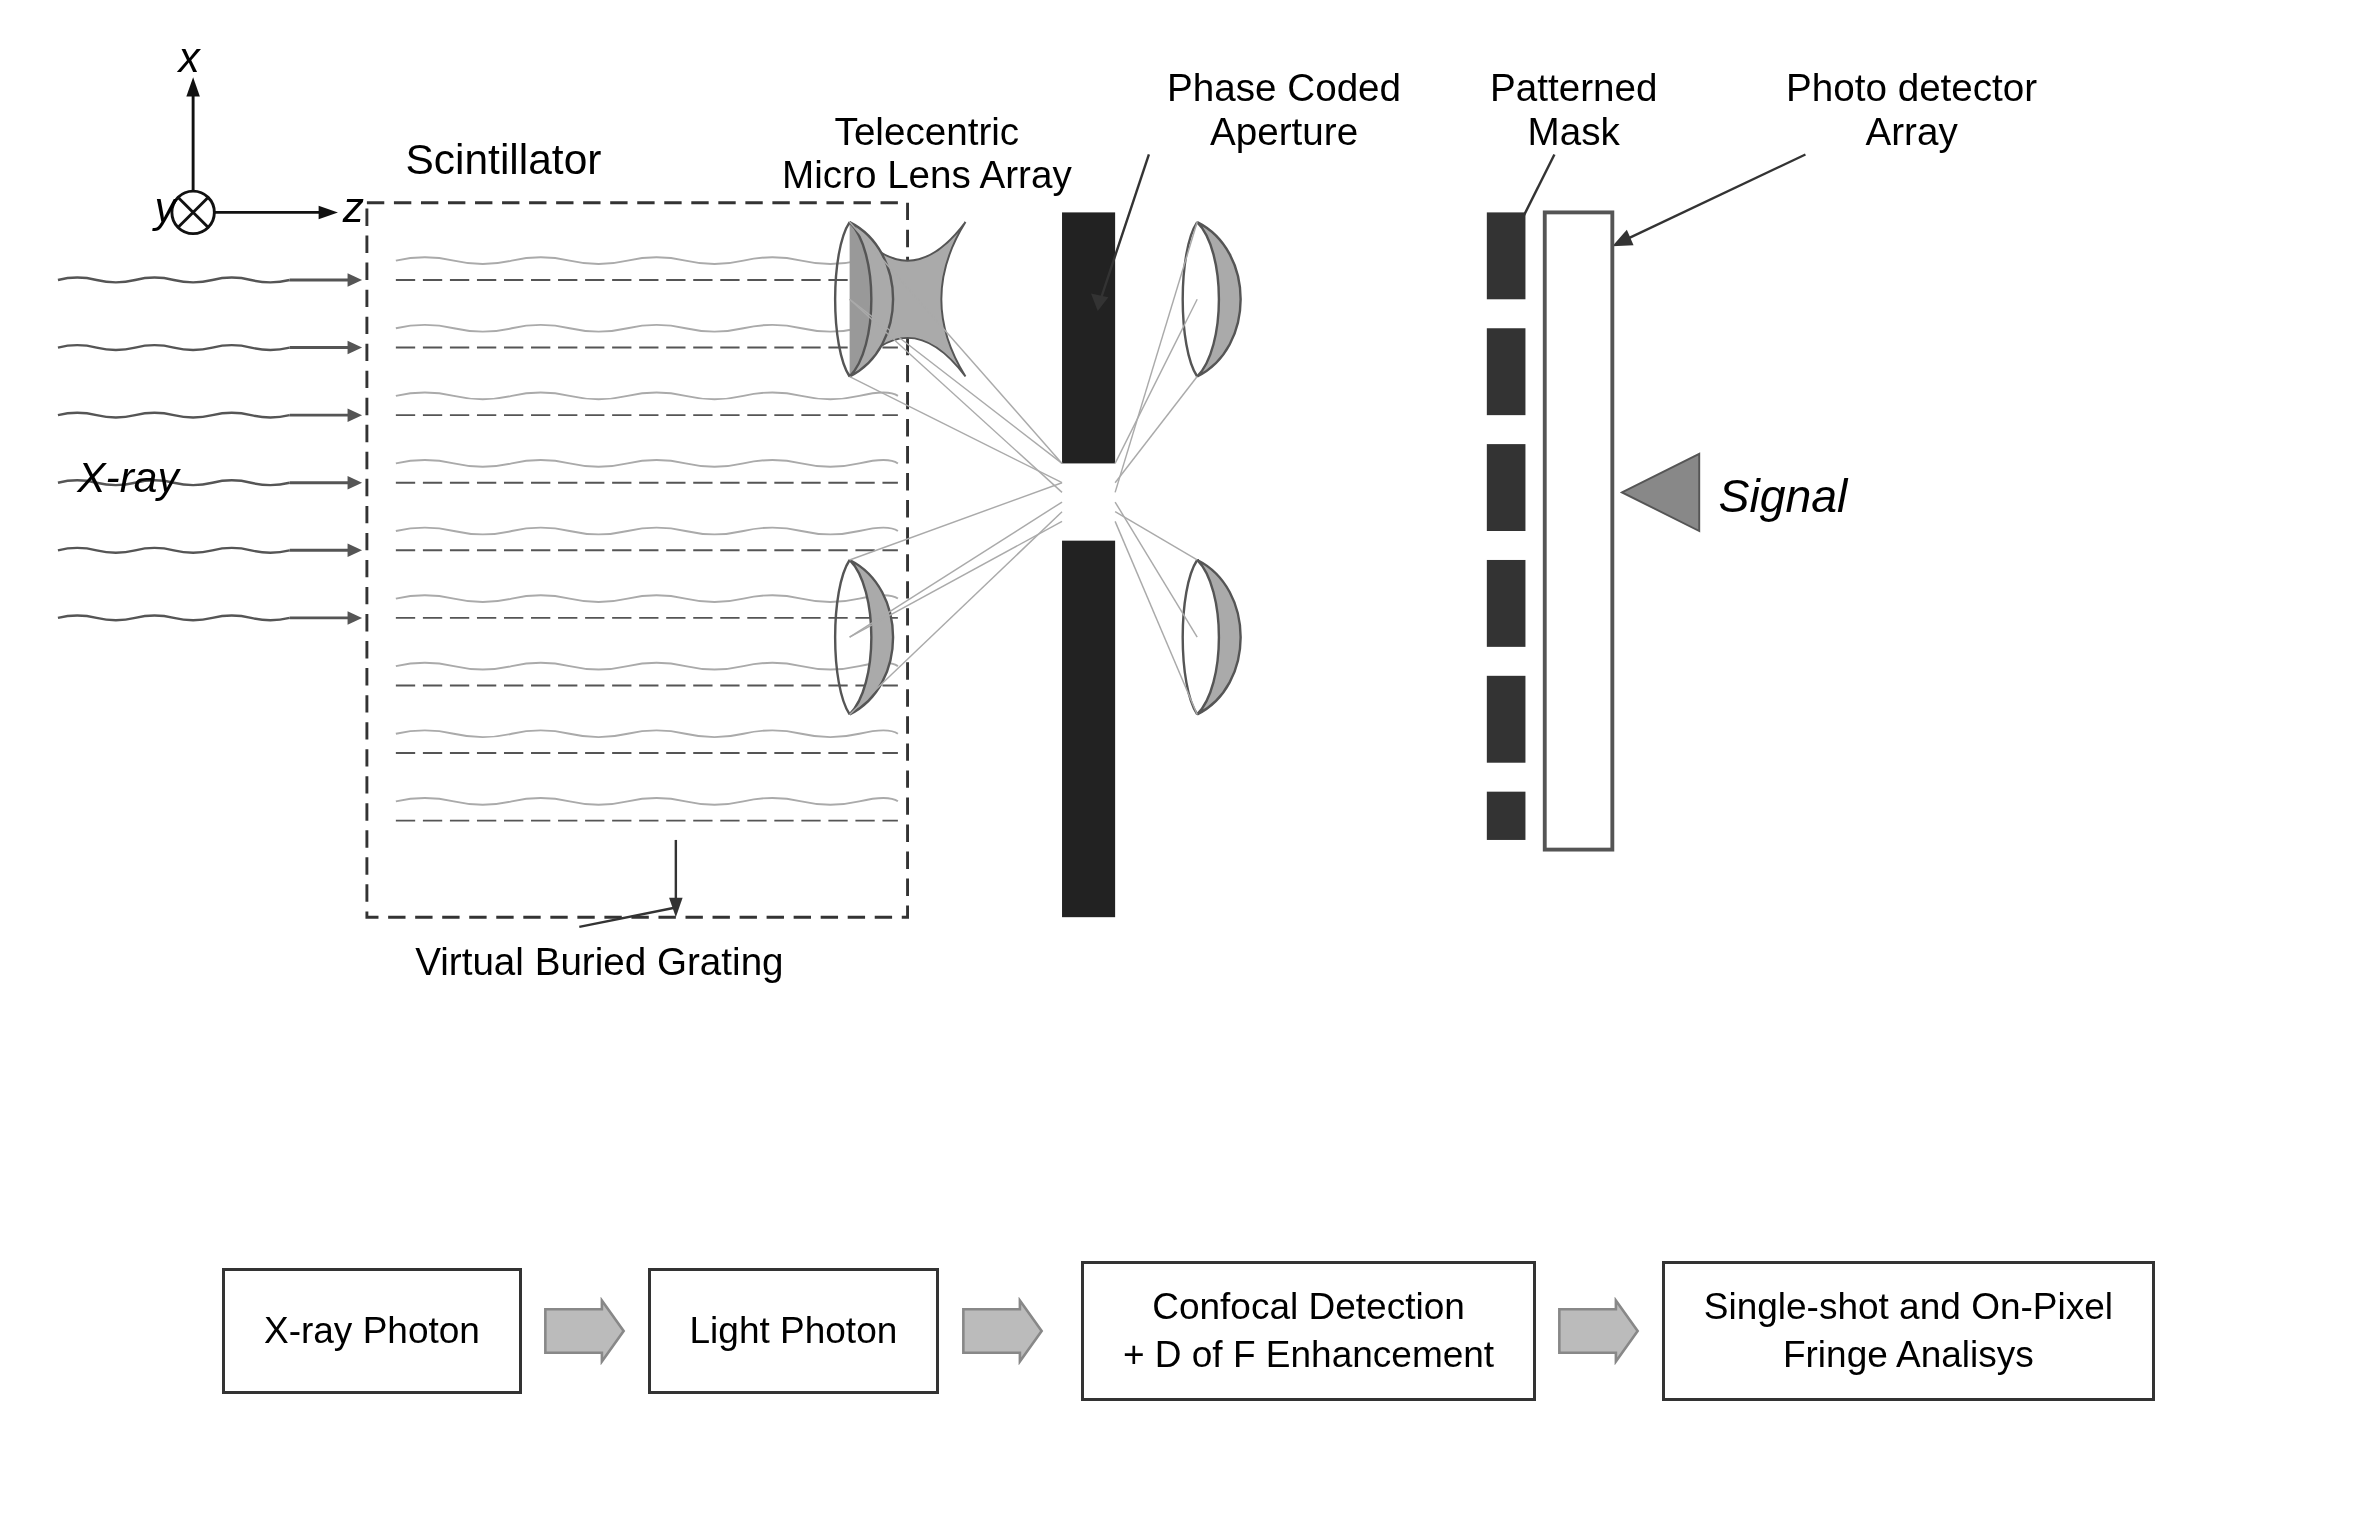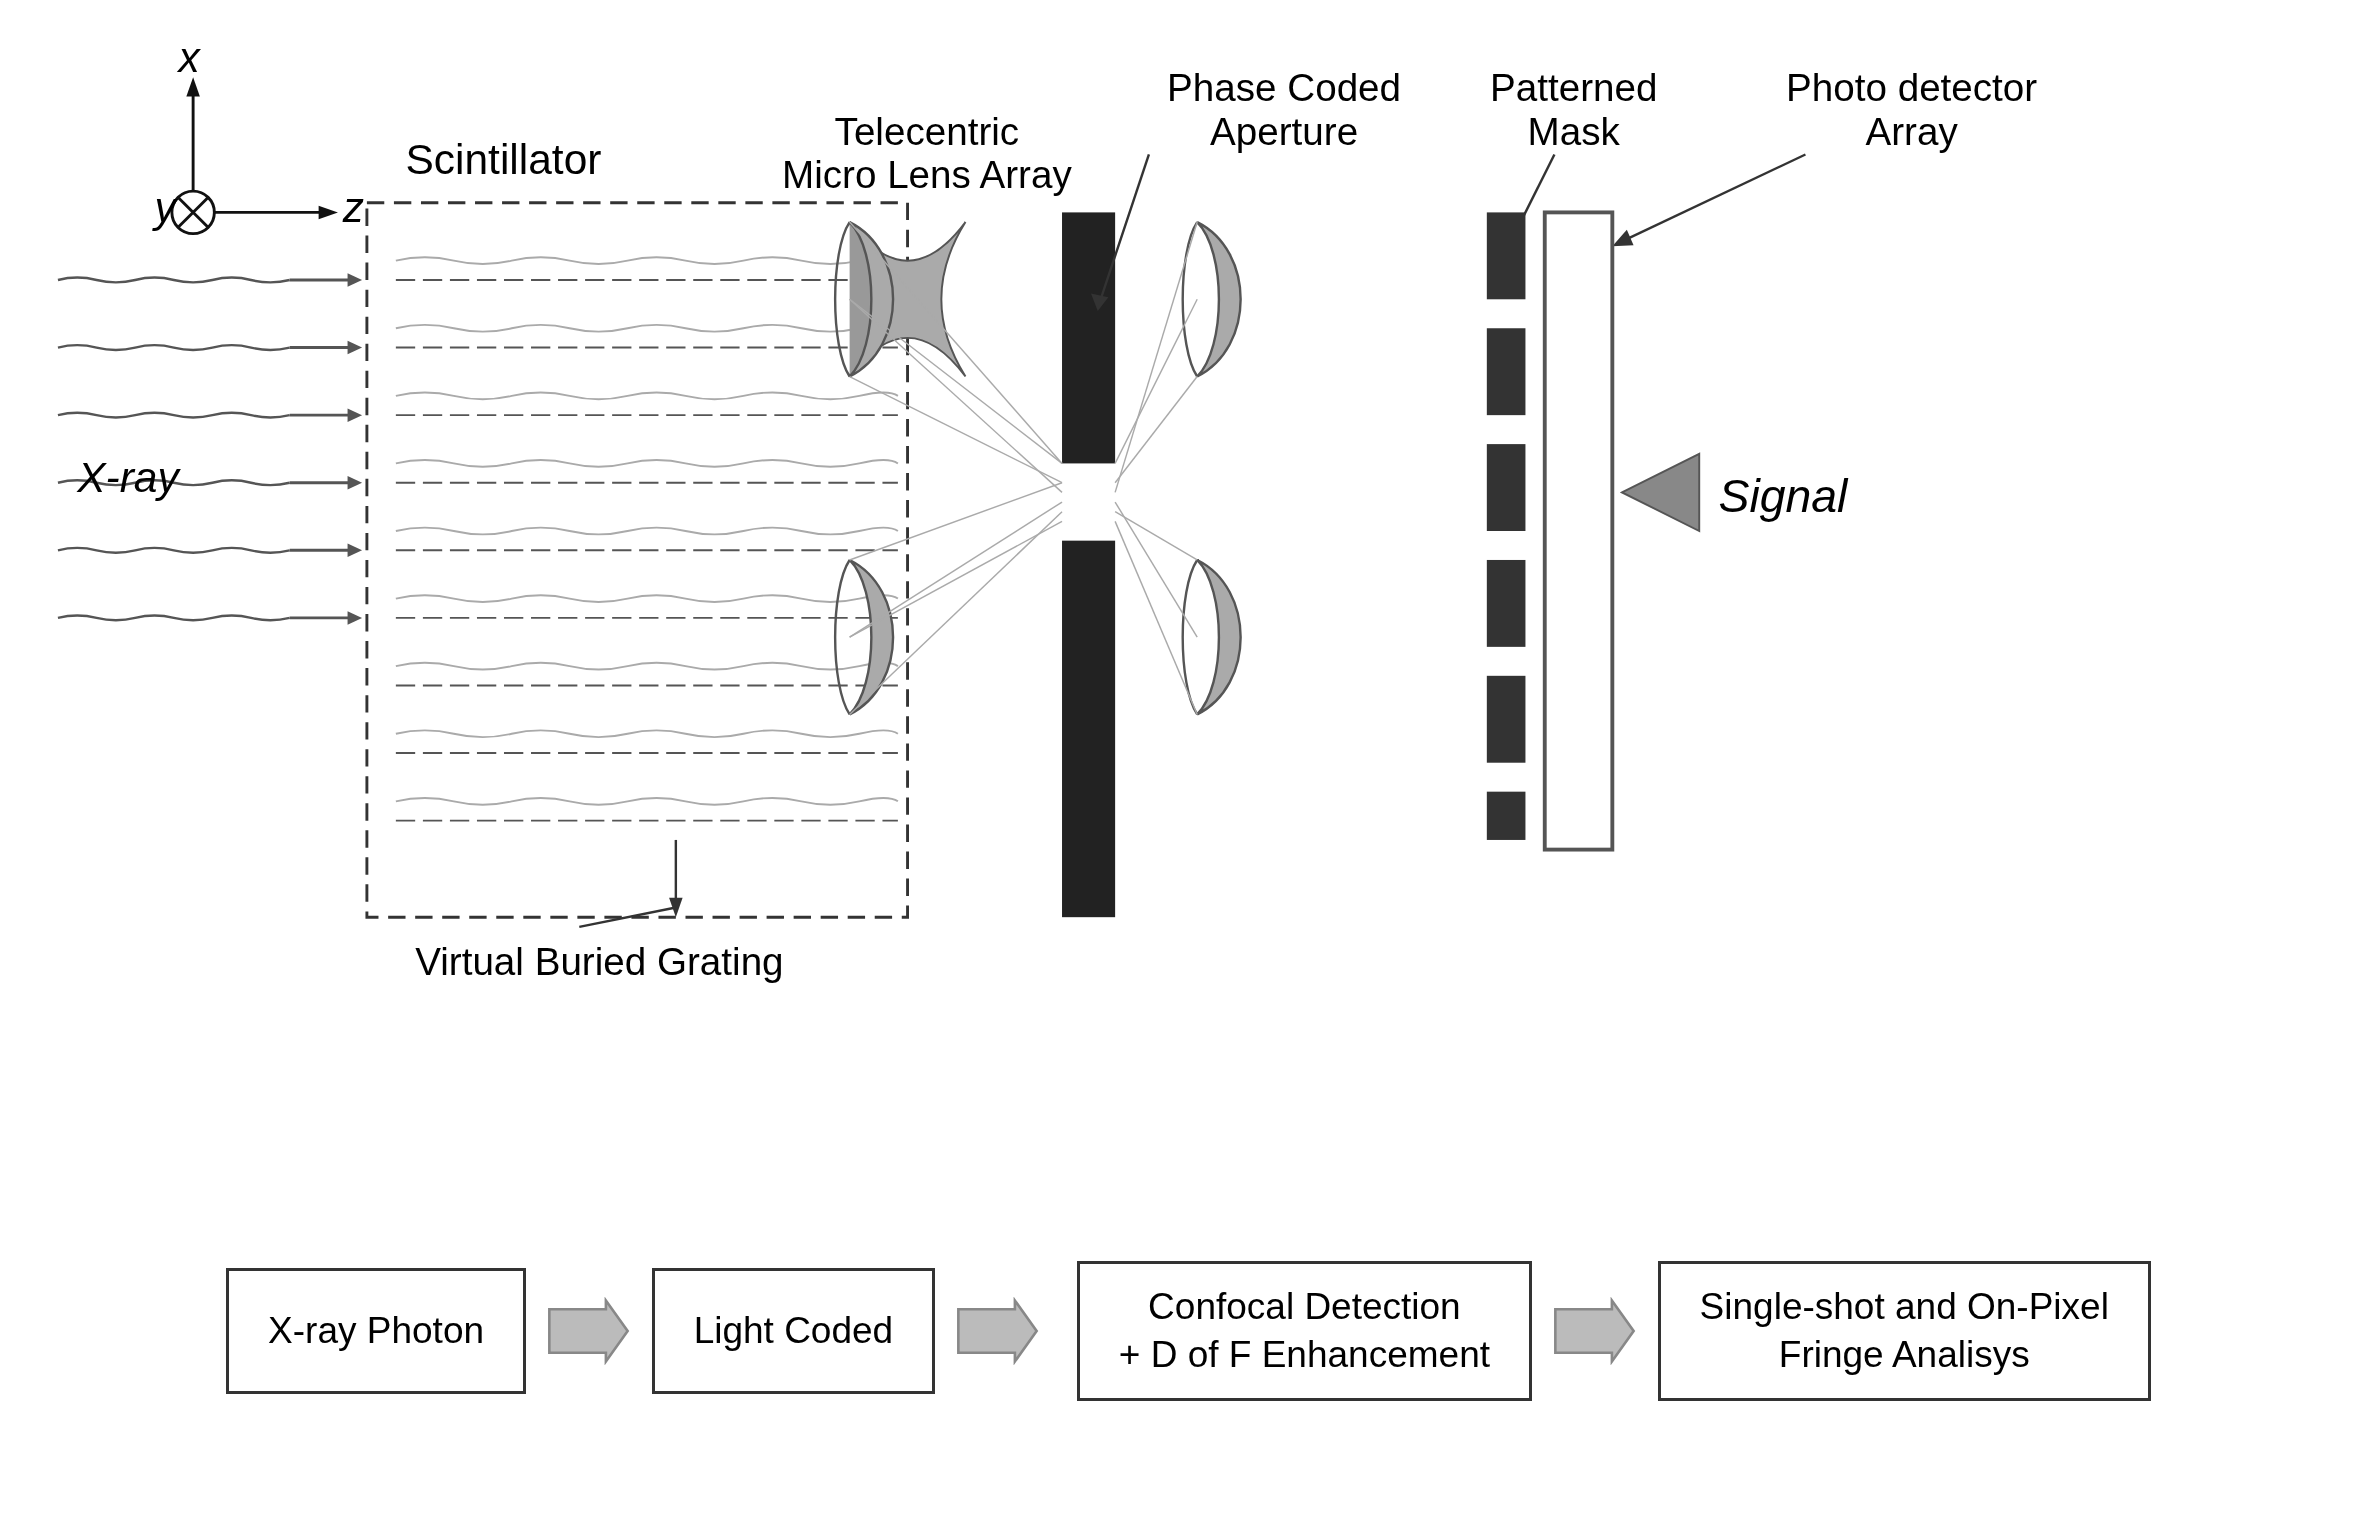--- a/index.html
+++ b/index.html
@@ -230,21 +230,21 @@
       <span>X-ray Photon</span>
     </div>
 
     <div class="flow-arrow">
       <svg viewBox="0 0 100 70" xmlns="http://www.w3.org/2000/svg">
         <path d="M5,10 L5,60 L70,60 L70,70 L95,35 L70,0 L70,10 Z" fill="#bbb" stroke="#888" stroke-width="3"></path>
       </svg>
     </div>
 
     <div class="flow-box">
-      <span>Light Coded</span>
+      <span>Light Photon</span>
     </div>
 
     <div class="flow-arrow">
       <svg viewBox="0 0 100 70" xmlns="http://www.w3.org/2000/svg">
         <path d="M5,10 L5,60 L70,60 L70,70 L95,35 L70,0 L70,10 Z" fill="#bbb" stroke="#888" stroke-width="3"></path>
       </svg>
     </div>
 
     <div class="flow-box" style="min-width:406px;margin-left:16px;">
       <span style="white-space:pre-line;">Confocal Detection

